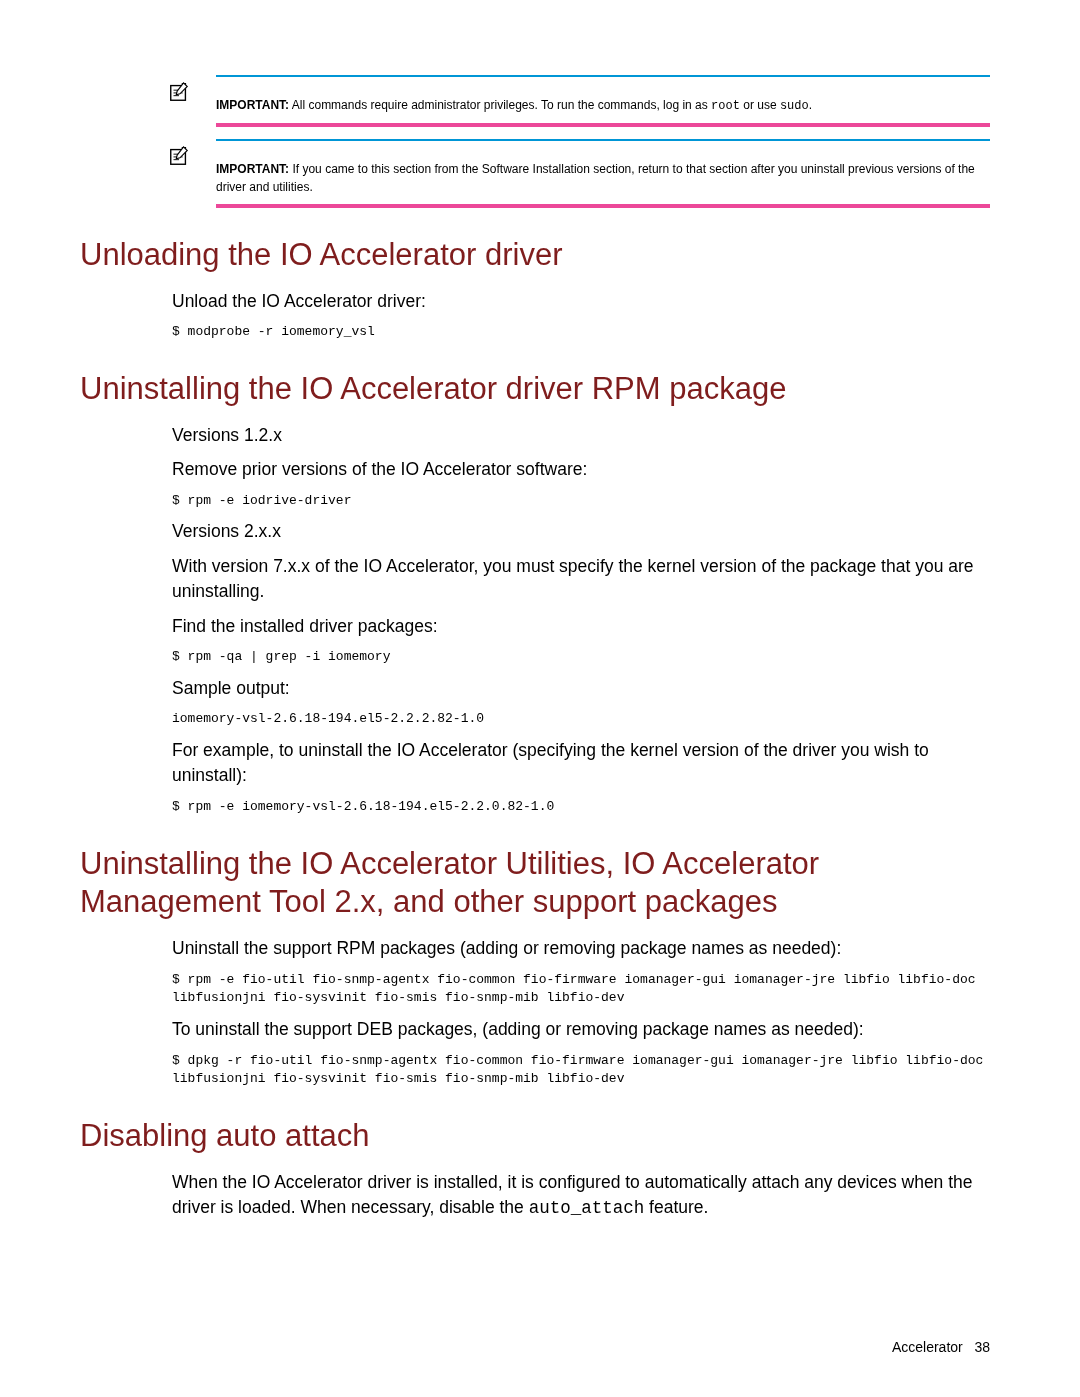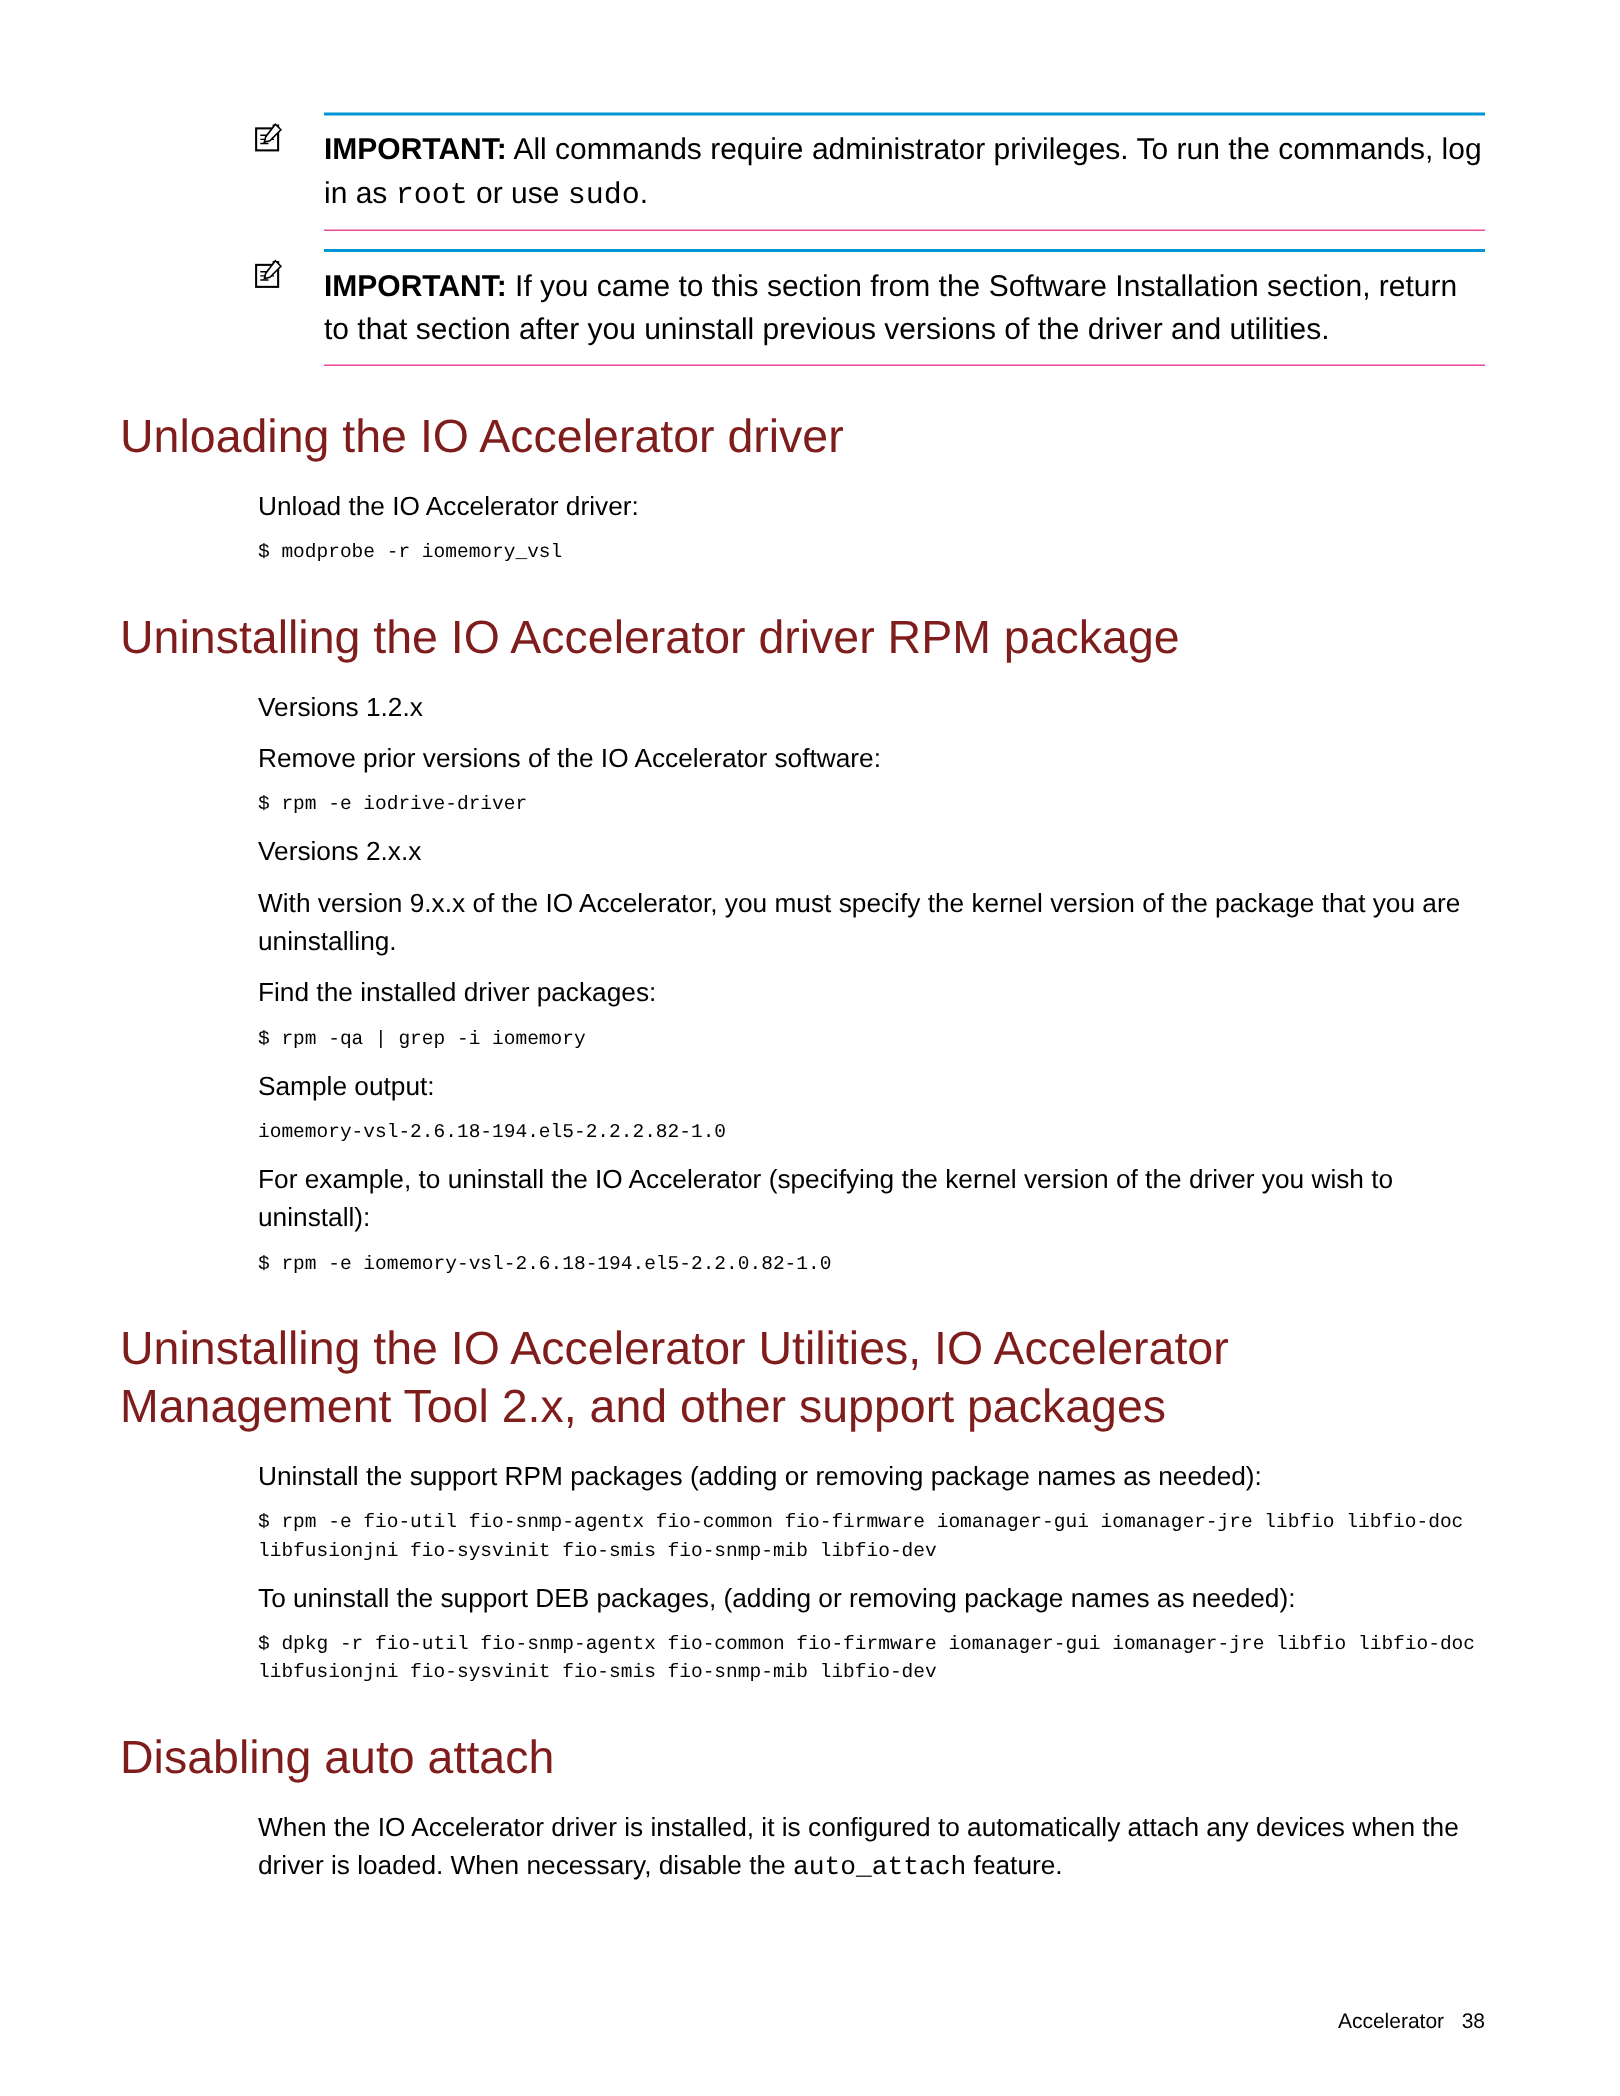--- a/index.html
+++ b/index.html
@@ -17,23 +17,23 @@
   .callout {
     display: flex;
     align-items: flex-start;
     margin-left: 88px;
     margin-bottom: 12px;
   }
   .callout-icon-col { width: 48px; flex-shrink: 0; padding-top: 6px; }
   .callout-note {
     flex: 1;
     border-top: 2px solid #0096d6;
-    border-bottom: 1px solid #ec4899;
-    padding: 9px 0 8px 0;
-    font-size: 20px;
+    border-bottom: 4px solid #ec4899;
+    padding: 20px 0 8px 0;
+    font-size: 12px;
     line-height: 1.45;
   }
   .callout-note .code { font-family: "Courier New", monospace; }
   .bold { font-weight: bold; }
   h2.section {
     color: #7f1d1d;
     font-weight: normal;
     font-size: 31px;
     line-height: 1.25;
     margin-top: 28px;
@@ -100,21 +100,21 @@
     <p class="body">Unload the IO Accelerator driver:</p>
     <pre class="cmd">$ modprobe -r iomemory_vsl</pre>
   </div>
 
   <h2 class="section">Uninstalling the IO Accelerator driver RPM package</h2>
   <div class="body-indent">
     <p class="body">Versions 1.2.x</p>
     <p class="body">Remove prior versions of the IO Accelerator software:</p>
     <pre class="cmd">$ rpm -e iodrive-driver</pre>
     <p class="body">Versions 2.x.x</p>
-    <p class="body">With version 9.x.x of the IO Accelerator, you must specify the kernel version of the package that you are uninstalling.</p>
+    <p class="body">With version 7.x.x of the IO Accelerator, you must specify the kernel version of the package that you are uninstalling.</p>
     <p class="body">Find the installed driver packages:</p>
     <pre class="cmd">$ rpm -qa | grep -i iomemory</pre>
     <p class="body">Sample output:</p>
     <pre class="cmd">iomemory-vsl-2.6.18-194.el5-2.2.2.82-1.0</pre>
     <p class="body">For example, to uninstall the IO Accelerator (specifying the kernel version of the driver you wish to uninstall):</p>
     <pre class="cmd">$ rpm -e iomemory-vsl-2.6.18-194.el5-2.2.0.82-1.0</pre>
   </div>
 
   <h2 class="section">Uninstalling the IO Accelerator Utilities, IO Accelerator Management Tool 2.x, and other support packages</h2>
   <div class="body-indent">

